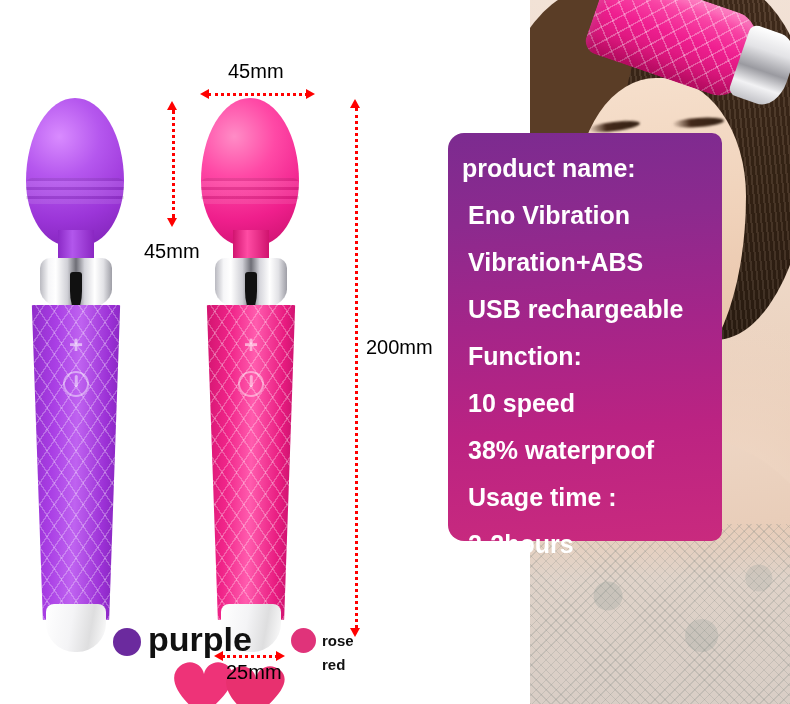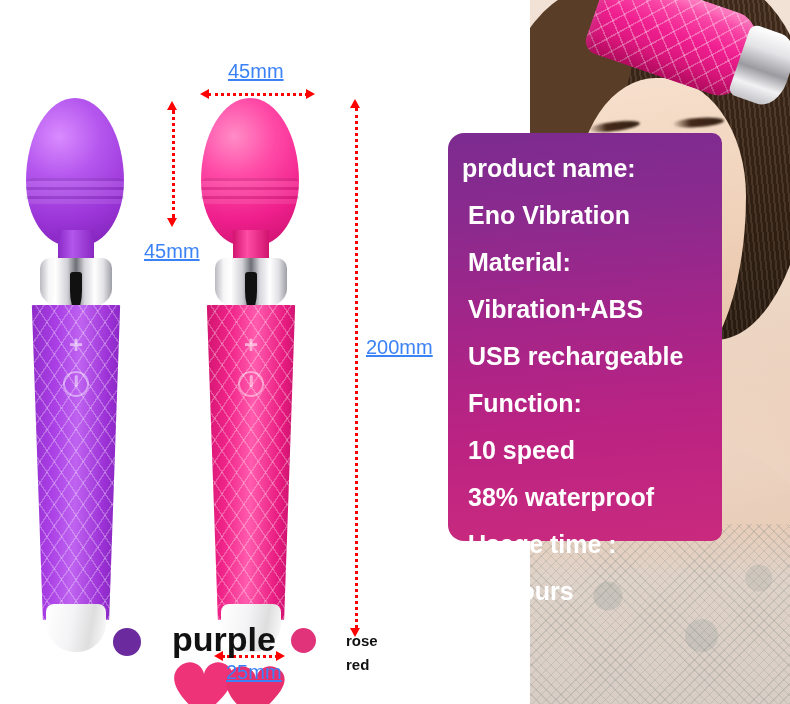--- a/index.html
+++ b/index.html
@@ -231,26 +231,25 @@
   }
   .base-cap {
     position: absolute;
     border-radius: 8px 8px 48% 48% / 8px 8px 60% 60%;
     background: linear-gradient(100deg,#ffffff 0%, #f4f4f6 42%, #dededf 72%, #ffffff 100%);
   }
 
   
   .dim-text {
     position: absolute;
-    color: #3b82f6;
+    color: #000000;
     font-size: 20px;
     font-family: "Liberation Sans", sans-serif;
     white-space: nowrap;
     z-index: 9;
-    text-decoration: underline;
   }
   .dim-h {
     position: absolute;
     height: 0;
     border-top: 3px dotted #ff0000;
     z-index: 9;
   }
   .dim-v {
     position: absolute;
     width: 0;
@@ -271,21 +270,20 @@
   .sw-dot {
     position: absolute;
     border-radius: 50%;
     z-index: 9;
   }
   .sw-label {
     position: absolute;
     z-index: 9;
     color: #111;
     white-space: nowrap;
-    margin-left: 24px;
   }
   .sw-label.big { font-size: 34px; font-weight: bold; }
   .sw-label.small { font-size: 15px; font-weight: bold; line-height: 25px; }
 
   
   .hearts { position: absolute; left: 160px; bottom: -16px; z-index: 7; }
 </style>
 </head>
 <body>
 
@@ -306,21 +304,20 @@
   </div>
 
   <div class="held-wand">
     <div class="held-body"></div>
     <div class="held-chrome"></div>
   </div>
 
   <div class="spec-panel">
     <div class="spec-line">product name:</div>
     <div class="spec-line indent">Eno Vibration</div>
-    <div class="spec-line indent">Material:</div>
     <div class="spec-line indent">Vibration+ABS</div>
     <div class="spec-line indent">USB rechargeable</div>
     <div class="spec-line indent">Function:</div>
     <div class="spec-line indent"> 10 speed</div>
     <div class="spec-line indent">38% waterproof</div>
     <div class="spec-line indent">Usage time :</div>
     <div class="spec-line indent">2-2hours</div>
   </div>
 
   <div class="wand" style="left:0;top:0;width:180px;height:704px;">

